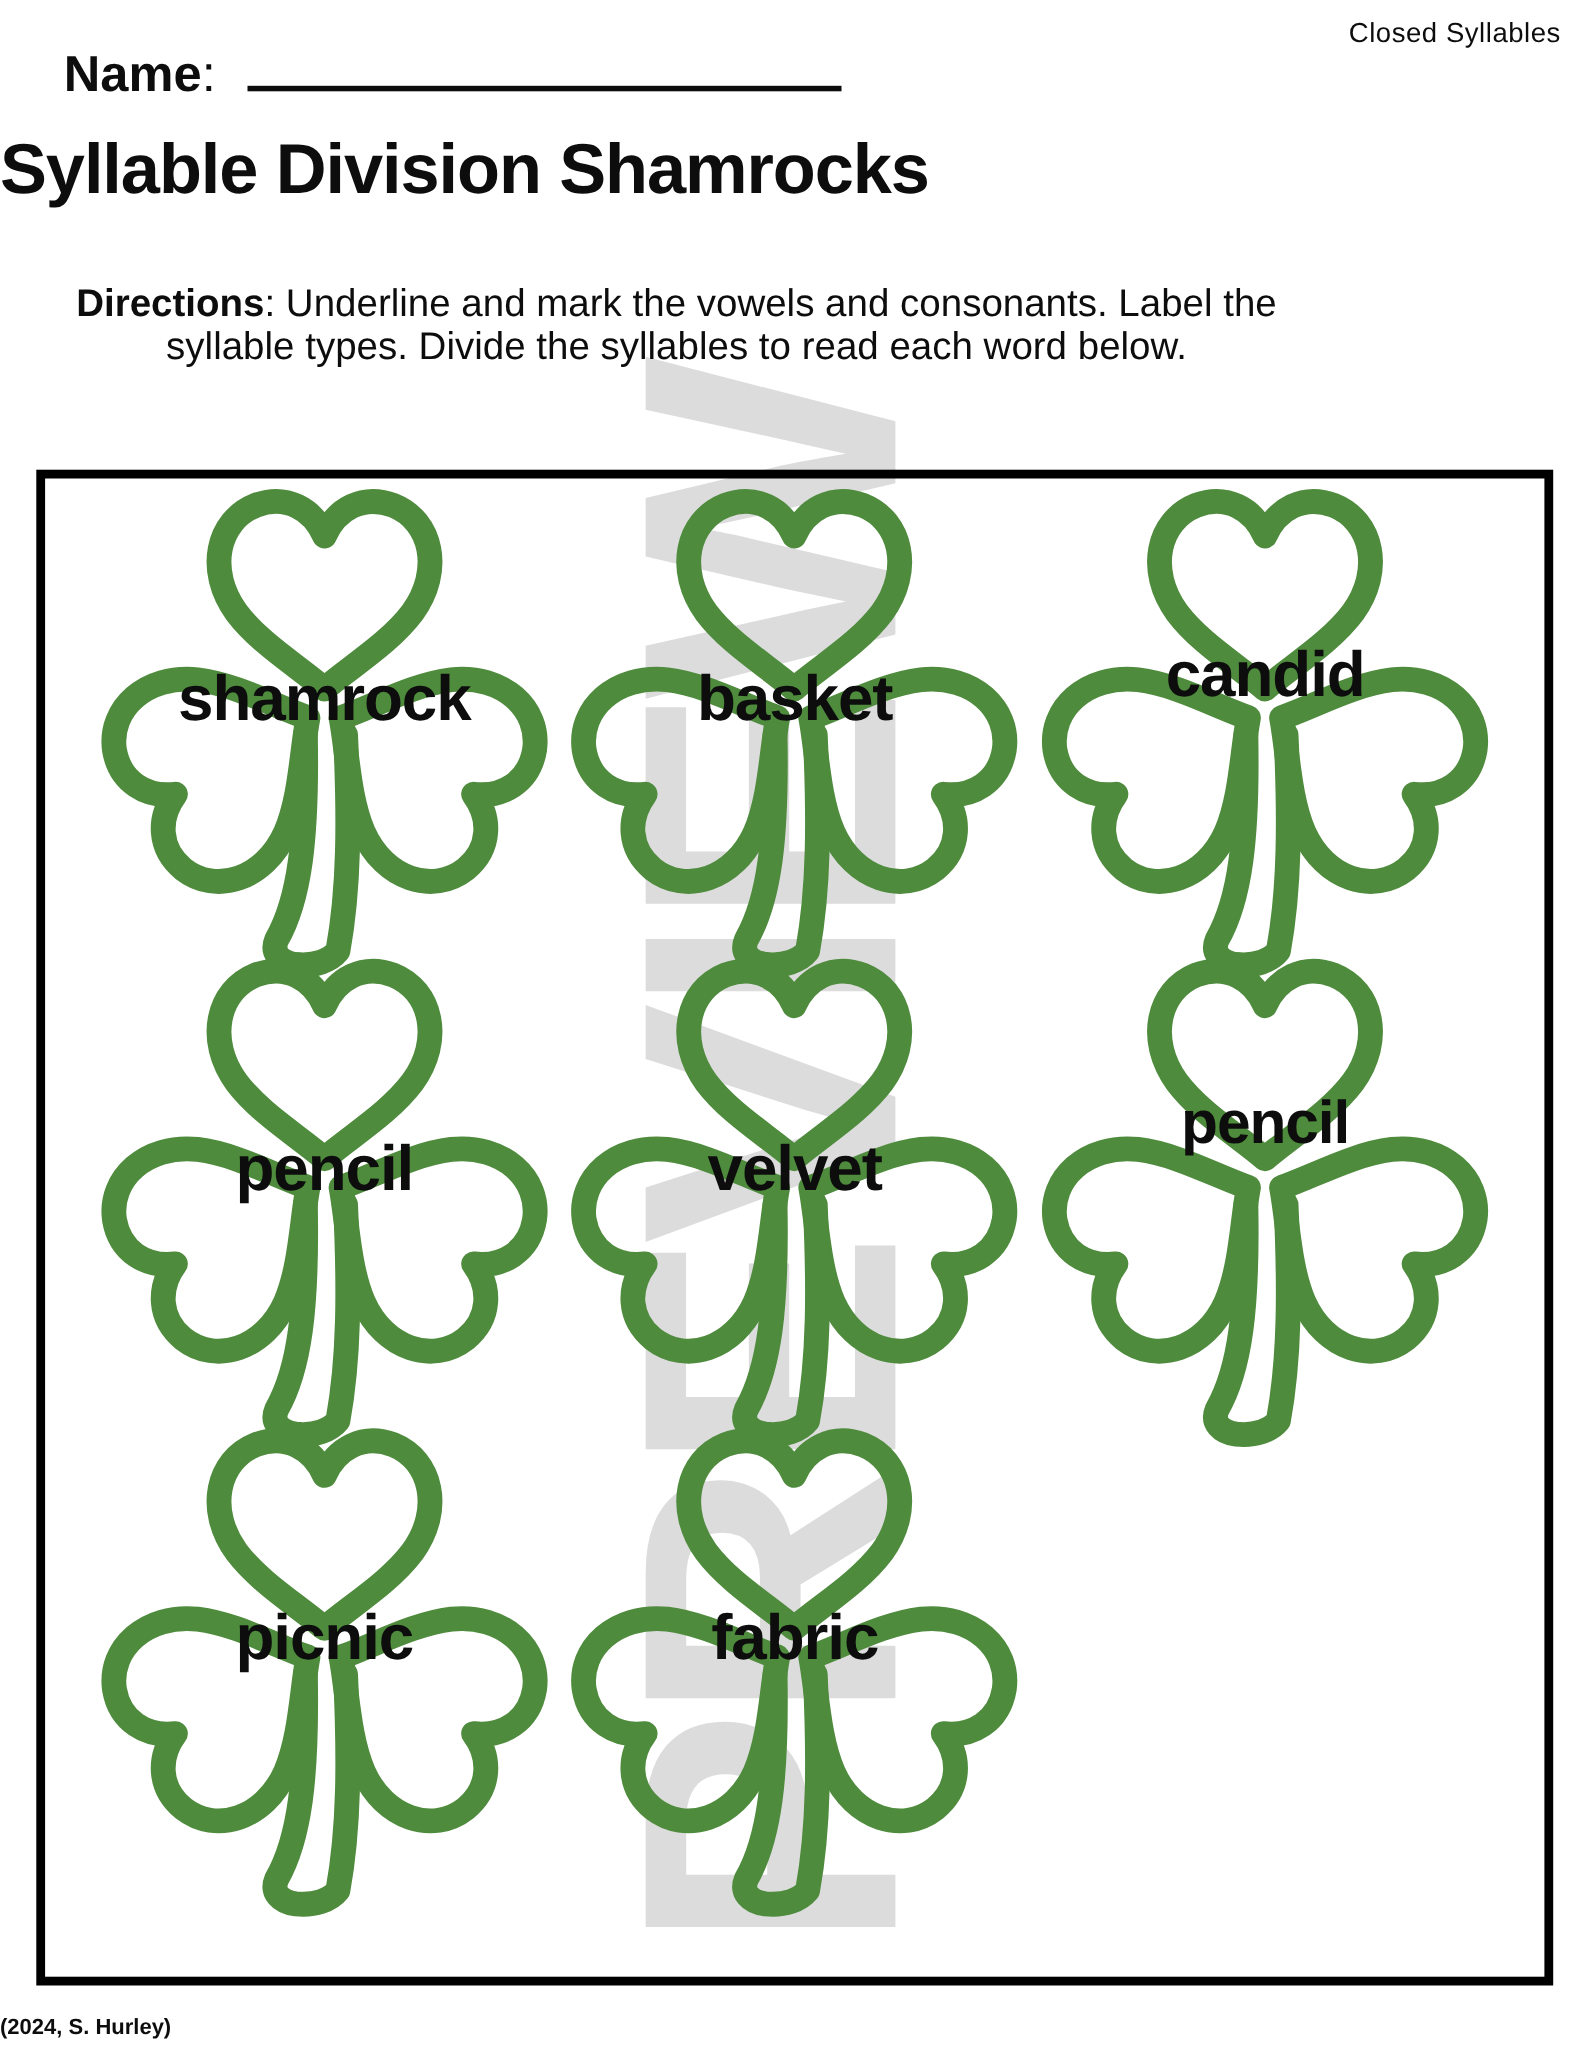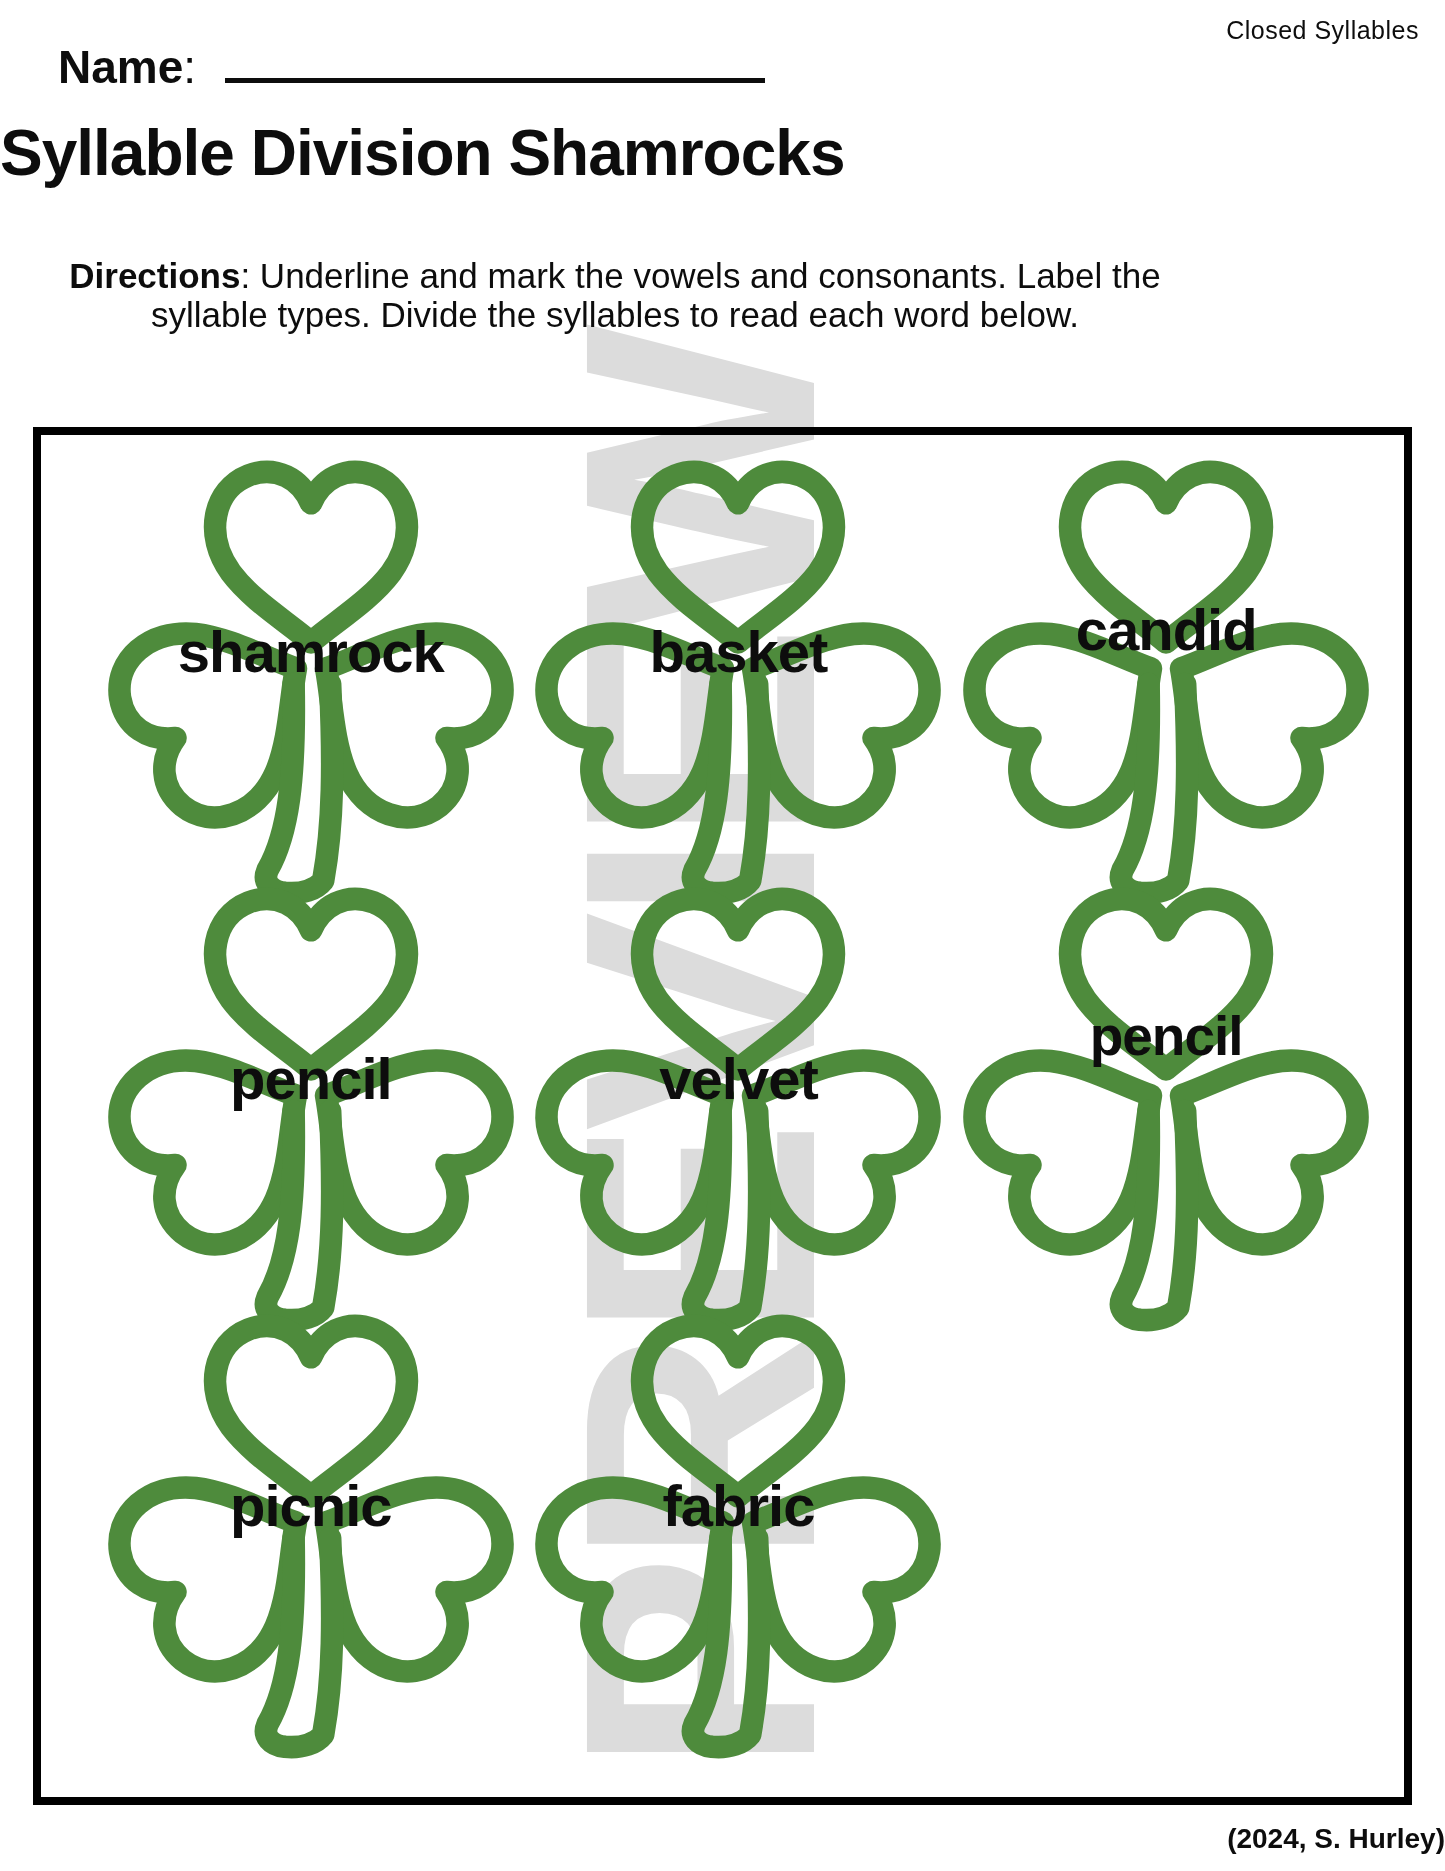--- a/index.html
+++ b/index.html
@@ -44,40 +44,40 @@
   }
   .directions b { font-weight:700; }
 
   .worksheet-box {
     position:absolute; left:33px; top:427px; width:1379px; height:1378px;
     border:8px solid #000; z-index:1; background:transparent;
   }
   .grid {
     position:relative; width:100%; height:100%;
     display:grid; grid-template-columns:repeat(3,1fr);
-    grid-template-rows:repeat(3,427px); padding:16px 40px;margin-left:16px;
+    grid-template-rows:repeat(3,427px); padding:0 40px;
   }
   .cell { position:relative; }
   .cell svg.shamrock {
     position:absolute; top:0; left:50%; transform:translateX(-50%);
     width:400px; height:461px; color:var(--green); overflow:visible;
   }
   .cell .word {
     position:absolute; top:200px; left:0; width:100%;
     transform:translateY(-50%); text-align:center;
     font-size:58px; font-weight:700; letter-spacing:-1px; z-index:2;
   }
   
   .cell:nth-child(3) .word { top:178px; }
   .cell:nth-child(6) .word { top:158px; font-size:55px; }
   .cell:nth-child(9) .word { top:205px; }
 
   .footer-credit {
     position:absolute; bottom:16px; left:0; width:100%; z-index:1;
-    text-align:right; font-size:28px; font-weight:700;
+    text-align:left; font-size:20px; font-weight:700;
   }
 
   svg.defs-holder { position:absolute; width:0; height:0; }
 </style>
 </head>
 <body>
 
 <svg class="defs-holder" aria-hidden="true">
   <defs>
     <g id="shamrock-shape" fill="none" stroke="currentColor" stroke-width="13" stroke-linejoin="round" stroke-linecap="round">

